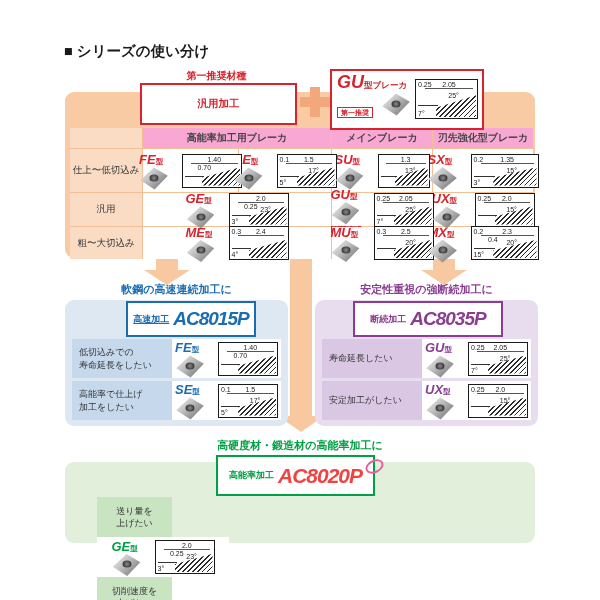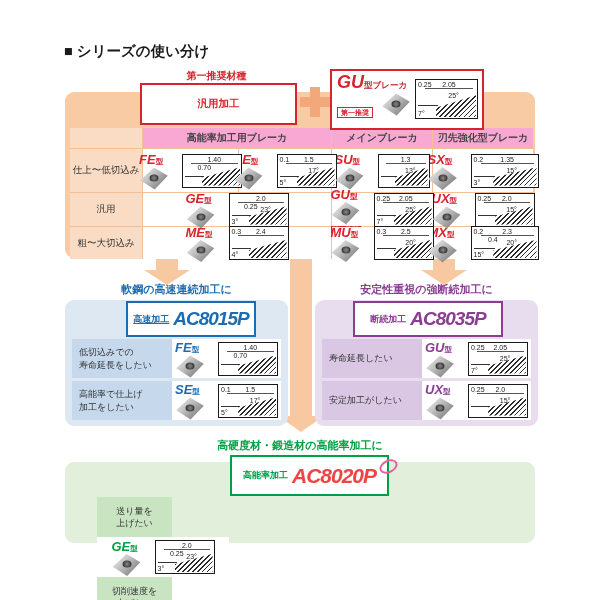--- a/index.html
+++ b/index.html
@@ -24,21 +24,21 @@
   .gname{font-weight:bold;font-style:italic;letter-spacing:-1px;}
   #gbox-8025{left:140px;top:83px;width:153px;height:38px;border:2.5px solid #d7232e;}
   #gbox-8025 .gpfx{font-size:10.5px;color:#d7232e;}
   #gbox-8025 .gname{font-size:24px;color:#d7232e;}
   #gbox-8015{left:126px;top:301px;width:126px;height:32px;border:2px solid #1c6cb3;}
   #gbox-8015 .gpfx{font-size:9px;color:#1c6cb3;text-decoration:underline;}
   #gbox-8015 .gname{font-size:19px;color:#1c6cb3;}
   #gbox-8035{left:353px;top:301px;width:146px;height:32px;border:2px solid #8a3d92;}
   #gbox-8035 .gpfx{font-size:9px;color:#8a3d92;}
   #gbox-8035 .gname{font-size:19px;color:#8a3d92;}
-  #gbox-8020{left:230px;top:455px;width:155px;height:37px;border:2px solid #00a045;}
+  #gbox-8020{left:216px;top:455px;width:155px;height:37px;border:2px solid #00a045;}
   #gbox-8020 .gpfx{font-size:9px;color:#00a045;}
   #gbox-8020 .gname{font-size:21px;color:#ef4444;}
   #new-swoosh{position:absolute;right:-11px;top:3px;width:15px;height:9px;
               border:2px solid #e7609e;border-radius:50%;transform:rotate(-25deg);background:transparent;}
 
   #lbl-first{left:140px;top:69px;width:153px;text-align:center;font-size:10px;
              font-weight:bold;color:#d7232e;}
 
   
   #plus{left:300px;top:87px;width:30px;height:30px;z-index:4;}

